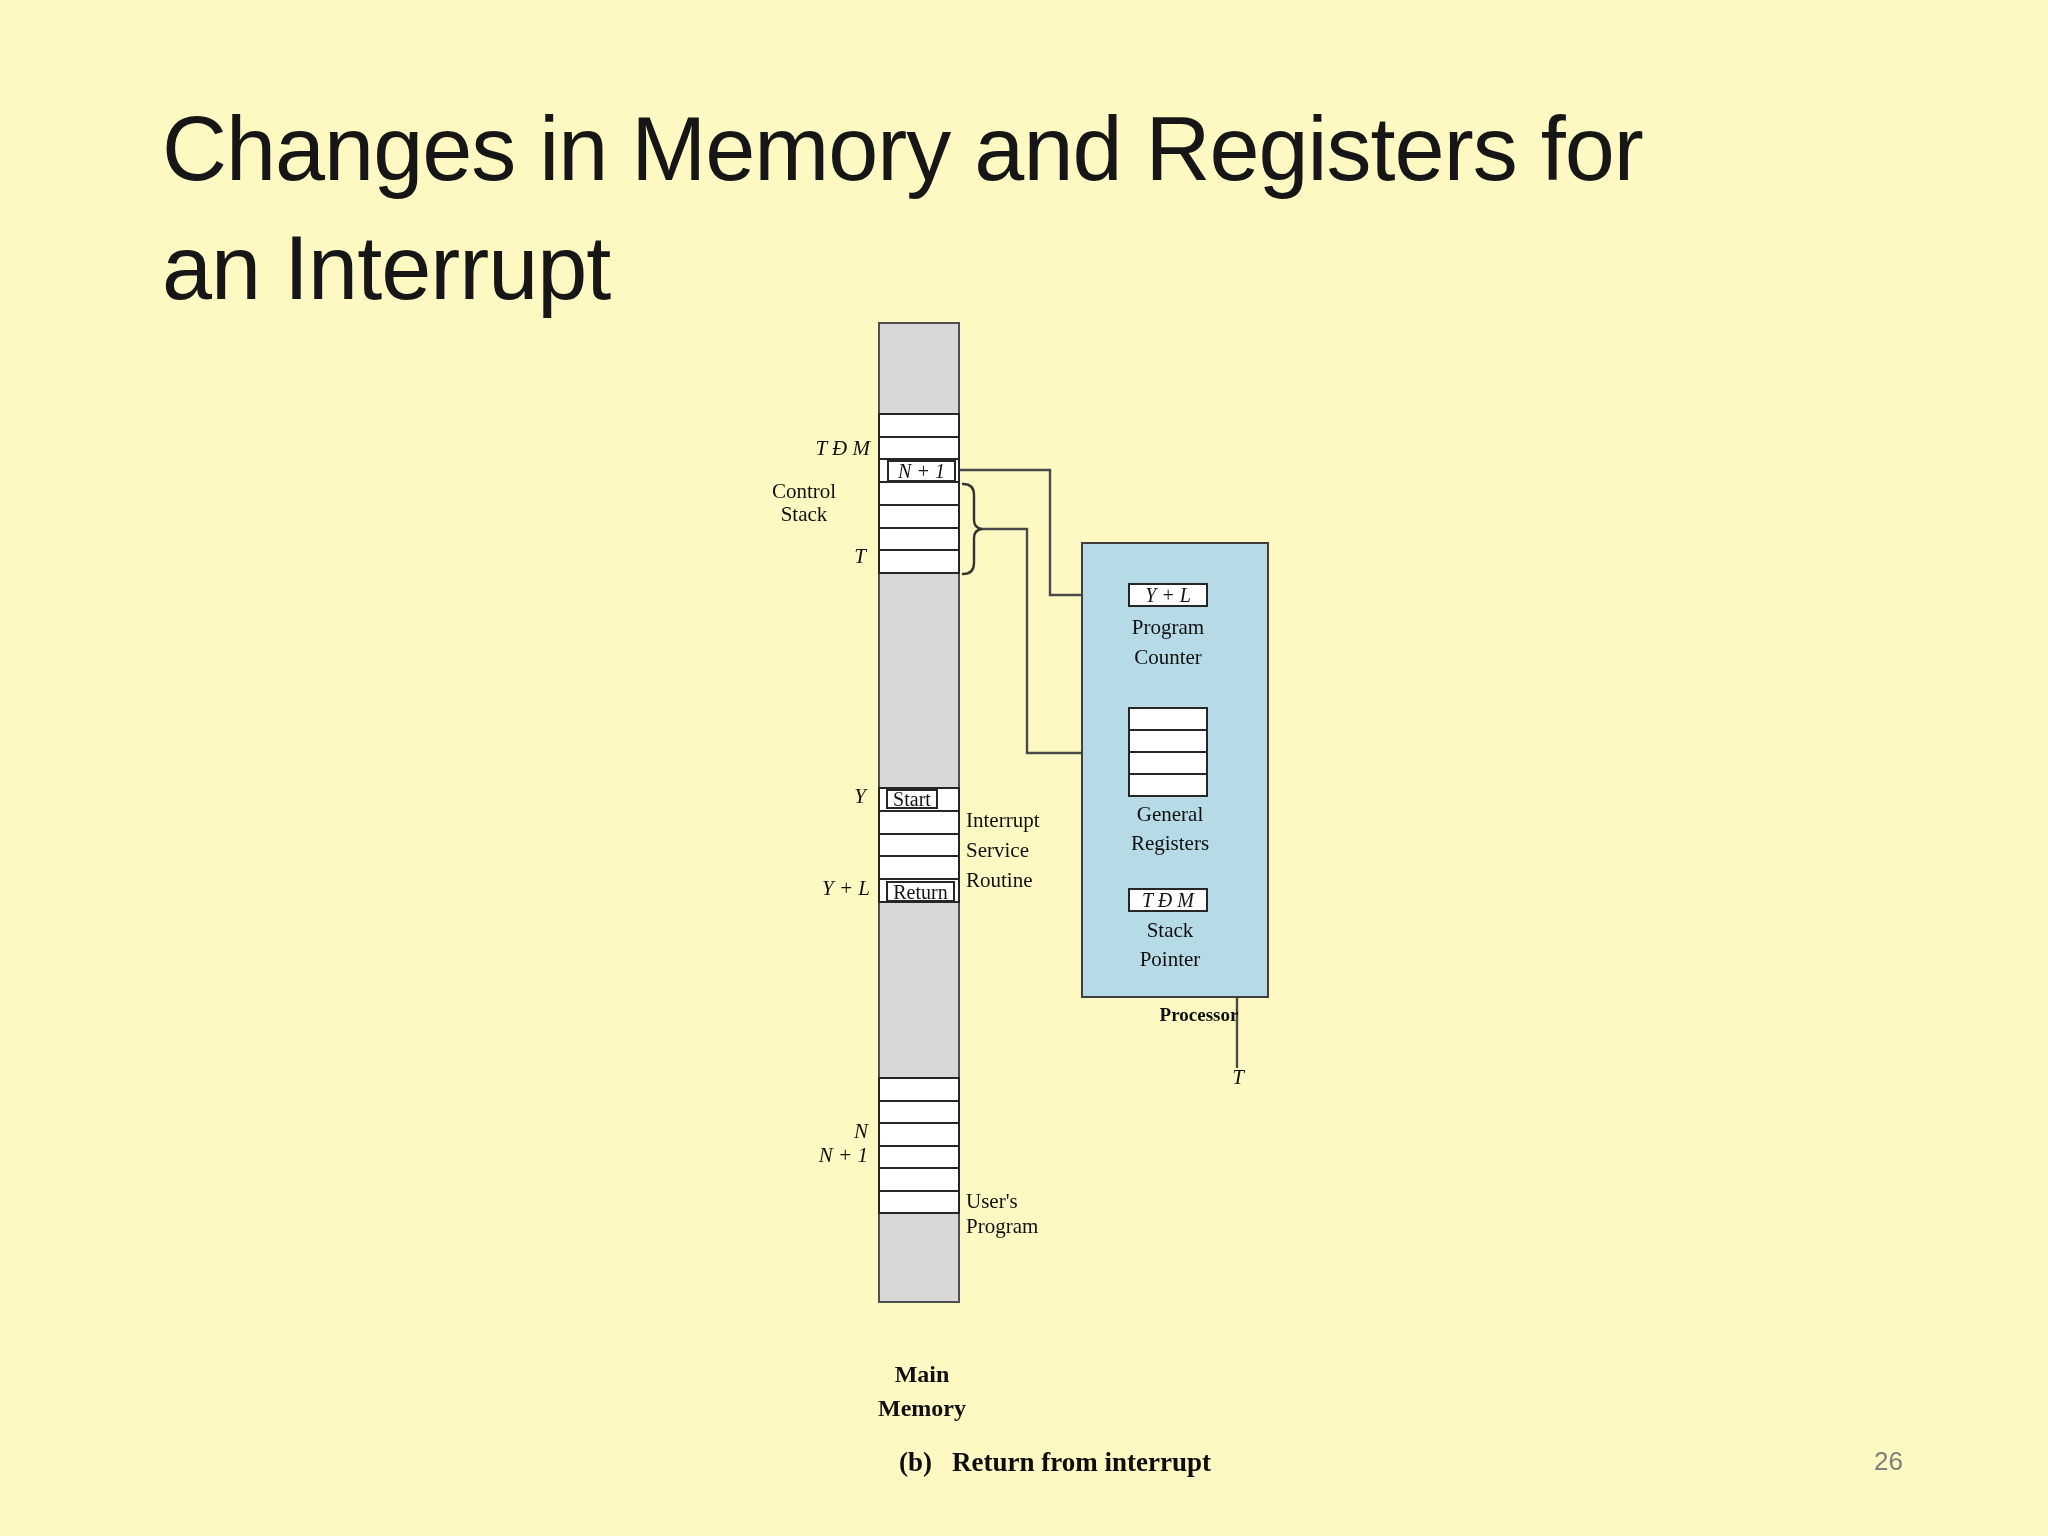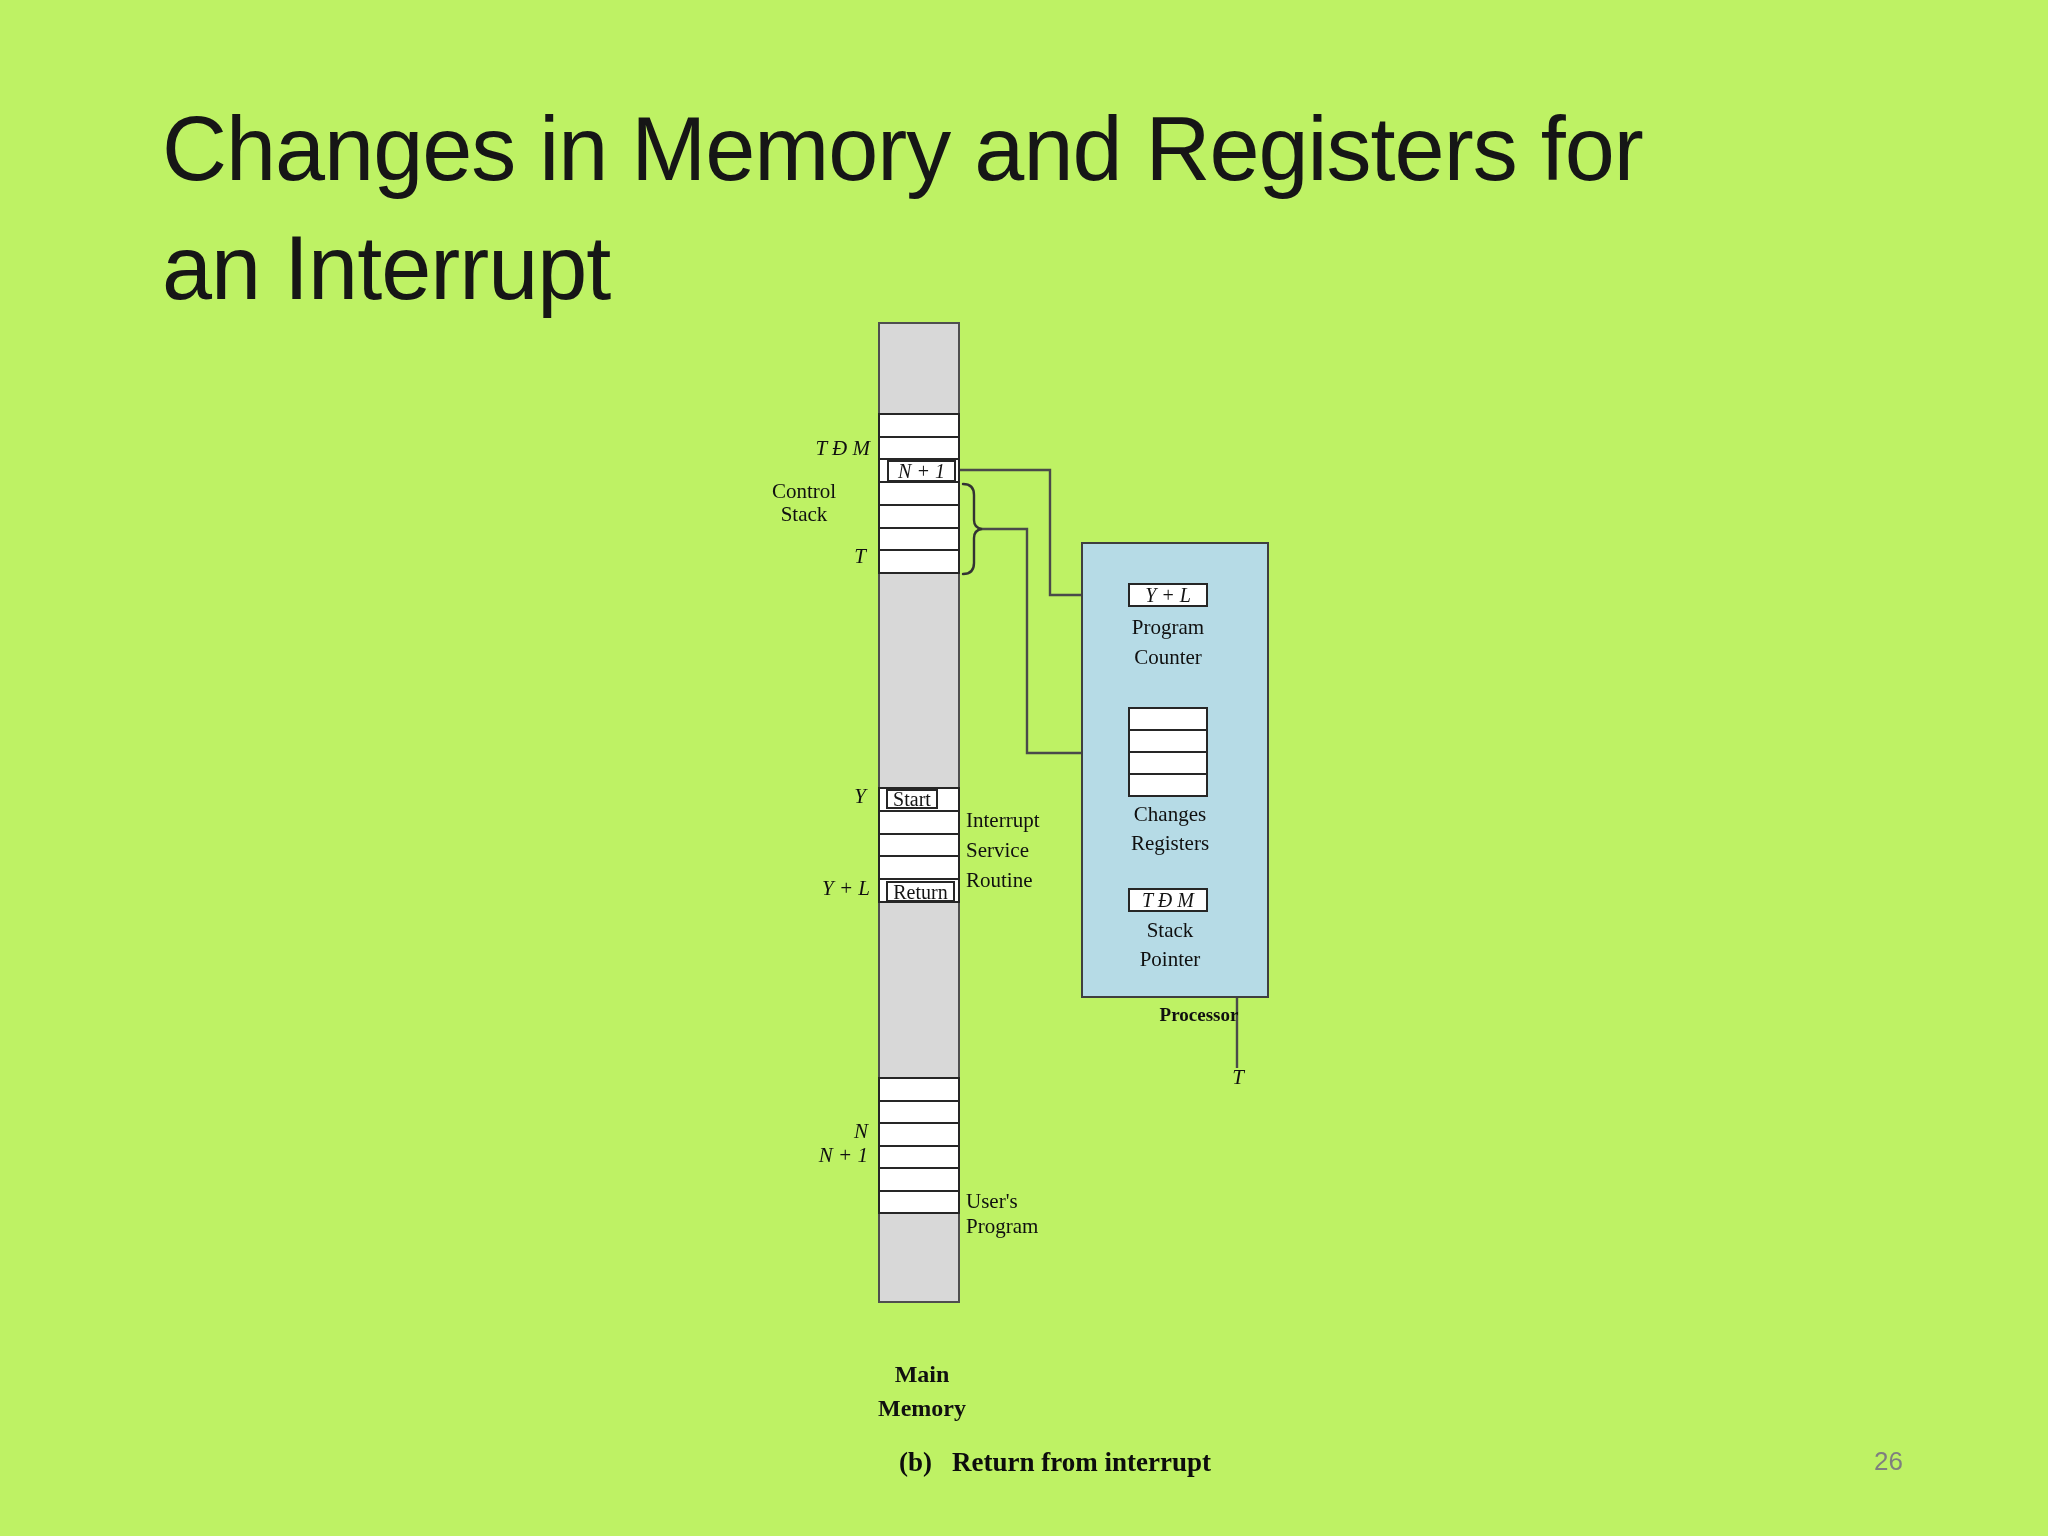--- a/index.html
+++ b/index.html
@@ -1,16 +1,16 @@
 <!DOCTYPE html>
 <html><head>
 <meta charset="utf-8">
 <style>
   html,body{margin:0;padding:0;background:#ffffff;}
-  .slide{position:relative;width:2048px;height:1536px;background:#bef264;overflow:hidden;
+  .slide{position:relative;width:2048px;height:1536px;background:#fef9c3;overflow:hidden;
          font-family:"Liberation Serif",serif;color:#141414;}
   .abs{position:absolute;}
   .title{font-family:"Liberation Sans",sans-serif;font-weight:300;font-size:90px;
          line-height:1.32;color:#161616;letter-spacing:-1px;white-space:pre-line;}
   .ml{white-space:pre-line;}
   .dlabel{font-size:21px;line-height:23px;color:#101010;}
   .it{font-style:italic;}
   .bold{font-weight:bold;}
   .right{text-align:right;}
   .center{text-align:center;}
@@ -110,21 +110,21 @@
   <div class="abs vbox it" style="left:1128px;top:583px;width:80px;height:24px;">Y + L</div>
   <div class="abs dlabel center ml" style="left:1103px;top:612px;width:130px;line-height:30px;">Program
 Counter</div>
 
   <div class="abs grtable" style="left:1128px;top:707px;width:80px;height:90px;">
     <div class="row"></div>
     <div class="row"></div>
     <div class="row"></div>
     <div class="row"></div>
   </div>
-  <div class="abs dlabel center ml" style="left:1103px;top:800px;width:134px;line-height:29px;">Changes
+  <div class="abs dlabel center ml" style="left:1103px;top:800px;width:134px;line-height:29px;">General
 Registers</div>
 
   <div class="abs vbox it" style="left:1128px;top:888px;width:80px;height:24px;">T Đ M</div>
   <div class="abs dlabel center ml" style="left:1105px;top:916px;width:130px;line-height:29px;">Stack
 Pointer</div>
 
   <div class="abs dlabel bold center" style="left:1120px;top:1003px;width:158px;font-size:19px;">Processor</div>
 
   <div class="abs dlabel it center" style="left:1222px;top:1066px;width:32px;">T</div>
 

